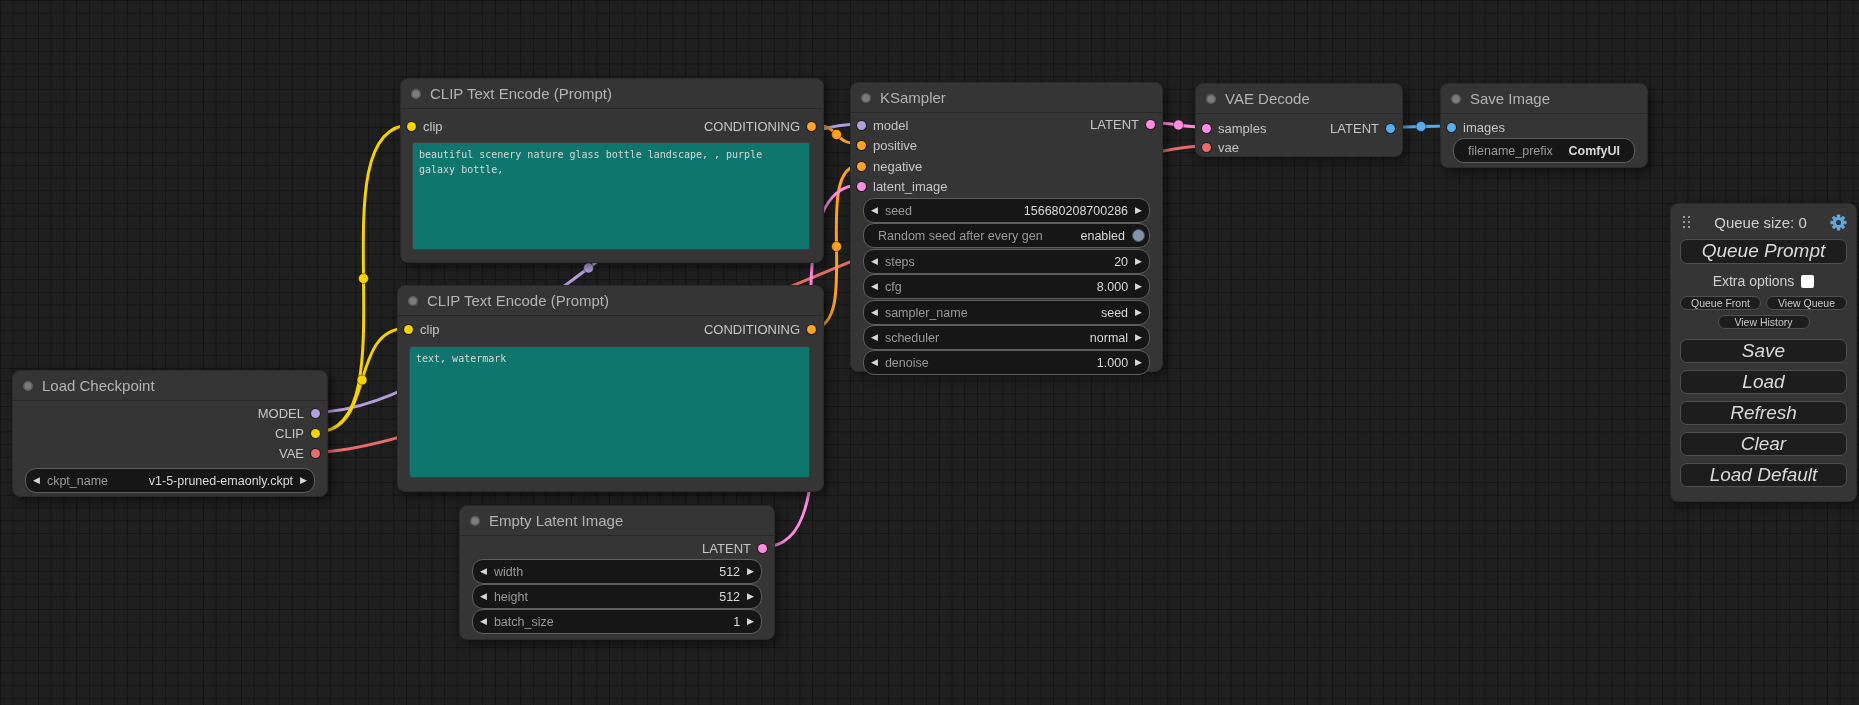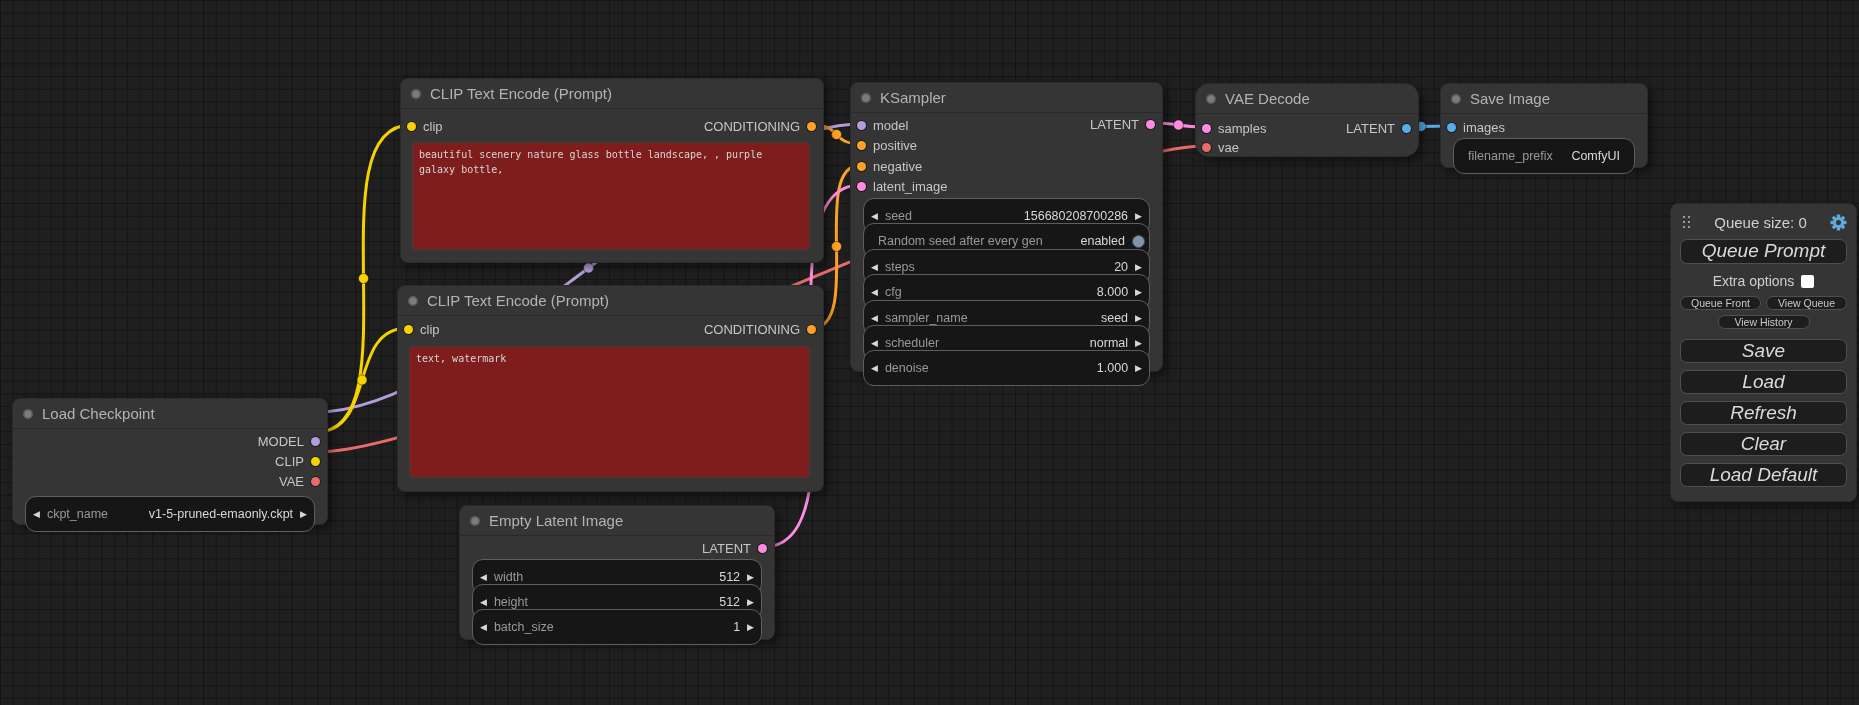--- a/index.html
+++ b/index.html
@@ -18,32 +18,32 @@
                 color:#b3b3b3; font-size:15px; border-bottom:1px solid rgba(0,0,0,.22);
                 white-space:nowrap; }
   .title-dot { width:10px; height:10px; border-radius:50%; background:#7c7c7c;
                box-shadow:inset 0 0 0 1.5px rgba(0,0,0,.25); margin-right:9px; flex:none; }
   .slot { position:absolute; height:18px; left:0; right:0; display:flex; align-items:center; }
   .slot.in  { padding-left:6px; }
   .slot.out { justify-content:flex-end; padding-right:7px; }
   .slot-dot { width:9px; height:9px; border-radius:50%; flex:none;
               box-shadow:0 0 0 1px rgba(0,0,0,.45); }
   .slot-label { color:#c6c6c6; font-size:13px; margin:0 7px; white-space:nowrap; }
-  .widget { position:absolute; left:12px; right:12px; height:36px; background:#161616;
+  .widget { position:absolute; left:12px; right:12px; height:25px; background:#161616;
             border:1px solid #5e5e5e; border-radius:11px; display:flex; align-items:center;
             font-size:12.5px; overflow:hidden; }
   .w-arrow { color:#d8d8d8; font-size:9px; padding:0 7px; line-height:19px; flex:none; }
   .w-label { color:#999; white-space:nowrap; flex:none; }
   .w-label.pad { padding-left:14px; }
   .w-spacer { flex:1; }
   .w-value { color:#d8d8d8; white-space:nowrap; flex:none; }
-  .w-value.pad { padding-right:14px; }
+  .w-value.pad { padding-right:14px;font-weight:bold; }
   .w-toggle { width:13px; height:13px; border-radius:50%; background:#8095aa;
               border:1px solid #45505c; margin:0 4px 0 7px; flex:none; }
-  .textarea { position:absolute; left:11px; right:13px; background:#7f1d1d;
+  .textarea { position:absolute; left:11px; right:13px; background:#0f766e;
               border:1px solid #3e3e3e; border-radius:3px; color:#d6d6d6;
               font-family:"DejaVu Sans Mono", monospace; font-size:10px; line-height:15px;
               padding:4px 6px; white-space:pre-wrap; overflow:hidden; }
   
   .queue-panel { position:absolute; left:1670px; top:203px; width:187px; height:299px;
                  z-index:3; background:#353535; border:1px solid #2b2b2b; border-radius:8px;
                  box-shadow:4px 4px 10px rgba(0,0,0,.45); padding:8px 9px; }
   .qp-header { display:flex; align-items:center; height:20px; margin-bottom:7px; }
   .drag-handle { width:9px; height:14px; margin-left:2px; flex:none;
                  background-image:radial-gradient(circle at 2px 2px, #9a9a9a 1.1px, transparent 1.5px);
@@ -79,21 +79,21 @@
       <path d="M 812.5 328 C 863.44 328, 809.56 165, 860.5 165" stroke="#ffa226" stroke-width="3" fill="none"></path>
       <circle cx="836.5" cy="246.5" r="5" fill="#ffa226" stroke="rgba(0,0,0,0.4)"></circle>
       <path d="M 763.5 547 C 872.31 547, 751.69 185, 860.5 185" stroke="#ff8ce2" stroke-width="3" fill="none"></path>
       <circle cx="812" cy="366" r="5" fill="#ff8ce2" stroke="rgba(0,0,0,0.4)"></circle>
       <path d="M 1151.5 123 C 1181.5 123, 1175.5 127, 1205.5 127" stroke="#ff8ce2" stroke-width="3" fill="none"></path>
       <circle cx="1178.5" cy="125" r="5" fill="#ff8ce2" stroke="rgba(0,0,0,0.4)"></circle>
       <path d="M 1391.5 127 C 1421.5 127, 1420.5 126, 1450.5 126" stroke="#58aeea" stroke-width="3" fill="none"></path>
       <circle cx="1421" cy="126.5" r="5" fill="#58aeea" stroke="rgba(0,0,0,0.4)"></circle>
     </svg>
   <div id="nodes">
-      <div class="node" style="left: 12px; top: 370px; width: 316px; height: 127px; margin-top: 28px;">
+      <div class="node" style="left: 12px; top: 370px; width: 316px; height: 127px;">
         <div class="node-title">
           <span class="title-dot"></span>
           <span>Load Checkpoint</span>
         </div>
         <div class="slot out" style="top: 33px;">
           <span class="slot-label">MODEL</span>
           <span class="slot-dot" style="background: rgb(179, 157, 219);"></span>
         </div>
         <div class="slot out" style="top: 53px;">
           <span class="slot-label">CLIP</span>
@@ -239,21 +239,21 @@
           <span class="w-arrow">▶</span>
         </div>
         <div class="widget" style="top: 267px;">
           <span class="w-arrow">◀</span>
           <span class="w-label">denoise</span>
           <span class="w-spacer"></span>
           <span class="w-value">1.000</span>
           <span class="w-arrow">▶</span>
         </div>
       </div>
-      <div class="node" style="left: 1195px; top: 83px; width: 224px; height: 74px; border-radius: 14px;">
+      <div class="node" style="left: 1195px; top: 83px; width: 208px; height: 74px;">
         <div class="node-title">
           <span class="title-dot"></span>
           <span>VAE Decode</span>
         </div>
         <div class="slot in" style="top: 35px;">
           <span class="slot-dot" style="background: rgb(255, 140, 226);"></span>
           <span class="slot-label">samples</span>
         </div>
         <div class="slot in" style="top: 54px;">
           <span class="slot-dot" style="background: rgb(233, 107, 107);"></span>

